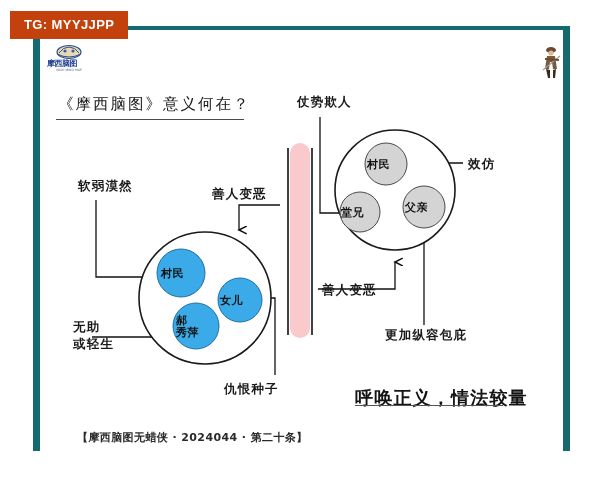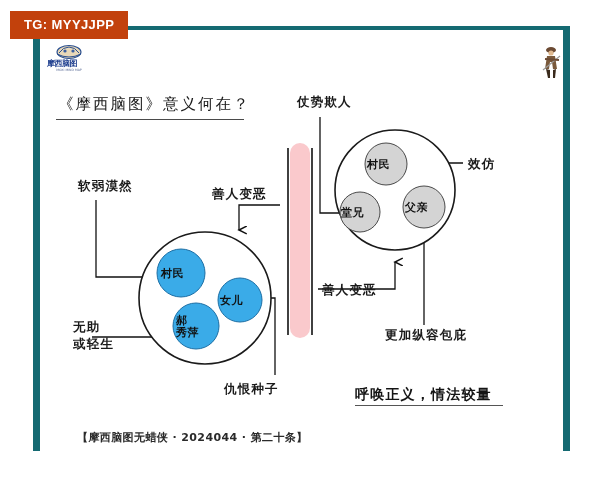--- a/index.html
+++ b/index.html
@@ -165,21 +165,21 @@
     white-space: nowrap;
     font-family: "DejaVu Sans", sans-serif;
     z-index: 30;
     font-weight: bold;
     margin-left: 32px;
   }
   .conclusion {
     position: absolute;
     left: 355px;
     top: 386px;
-    font-size: 14px;
+    font-size: 18px;
     color: #141414;
     letter-spacing: 1.2px;
     white-space: nowrap;
     font-weight: 600;
     font-family: "DejaVu Sans", "Liberation Sans", sans-serif;
     z-index: 30;
   }
   .conclusion-rule {
     position: absolute;
     left: 355px;

